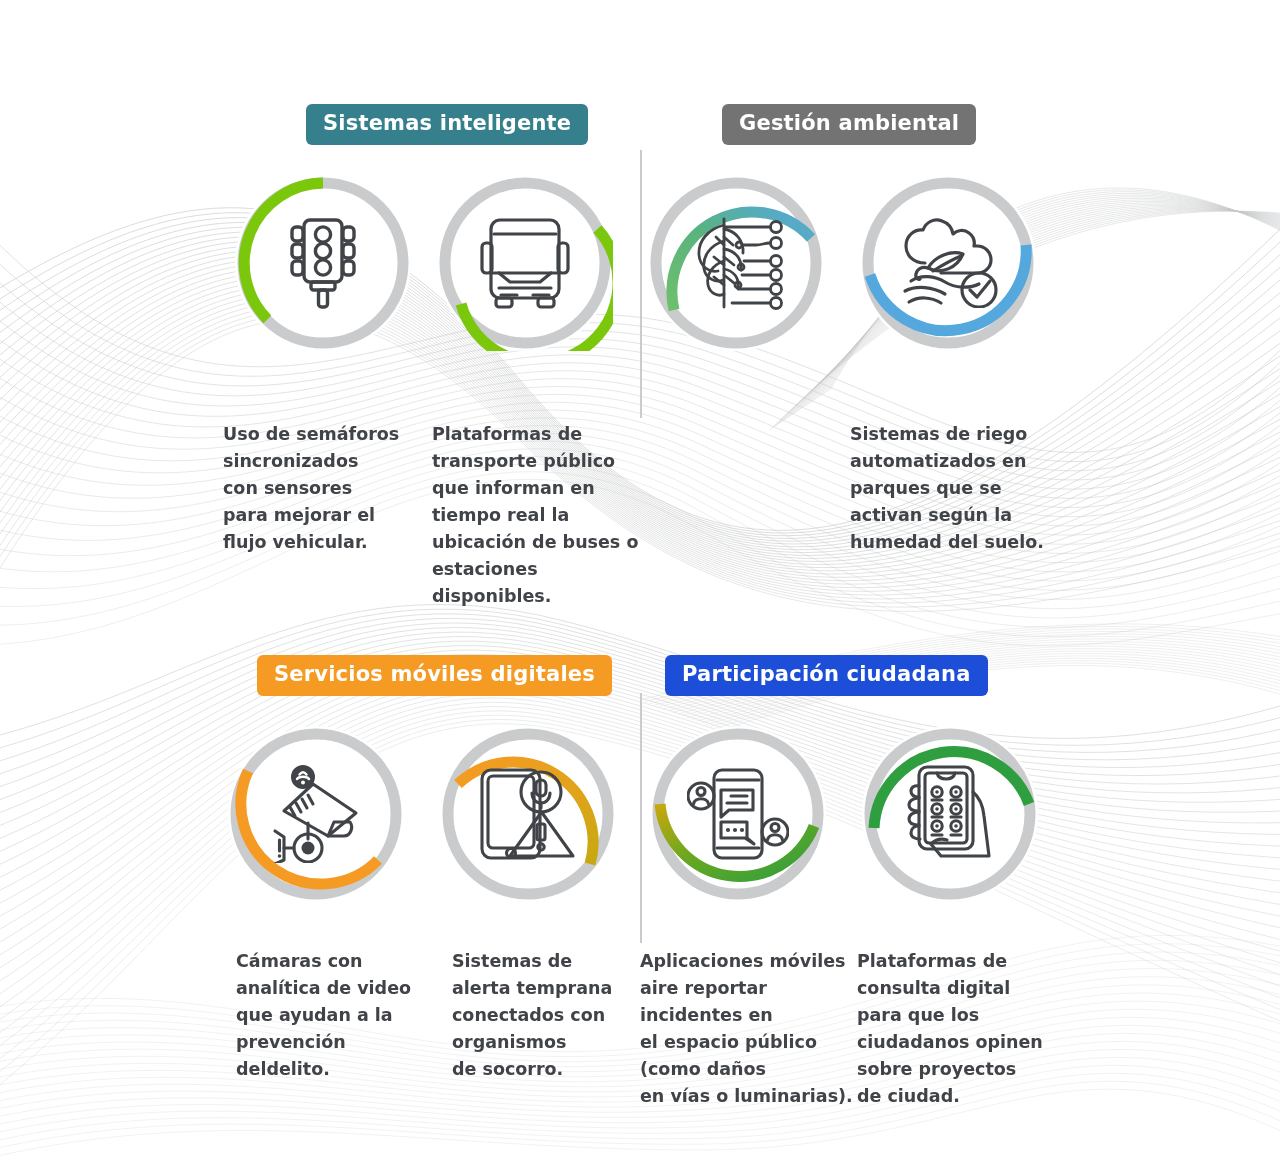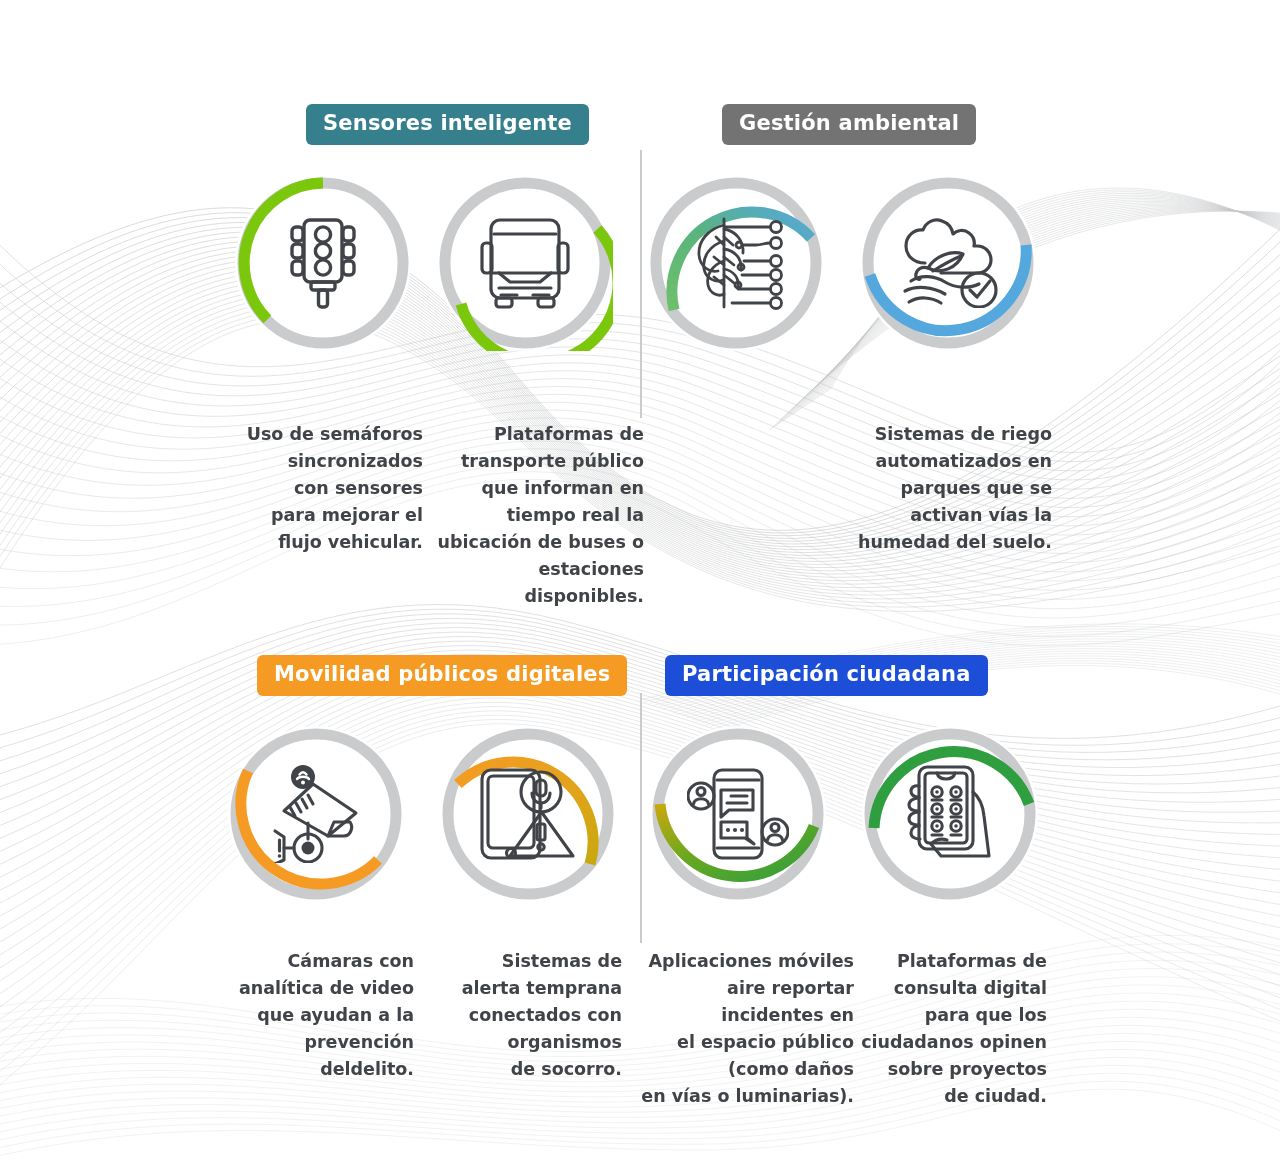--- a/index.html
+++ b/index.html
@@ -35,21 +35,21 @@
   .circle .ring{position:absolute;inset:0;width:176px;height:176px;}
   .circle .glyph{
     position:absolute;left:0;top:0;width:176px;height:176px;
     display:flex;align-items:center;justify-content:center;
   }
   .circle .glyph svg{display:block;}
 
   
   .caption{
     position:absolute;
-    text-align:right;
+    text-align:left;
     font-size:17.5px;
     line-height:1.54;
     font-weight:700;
     color:#404347;
     white-space:pre-line;
   }
 
   .divider{position:absolute;background:#c9cbcd;width:1.6px;}
 </style>
 </head>
@@ -290,25 +290,25 @@
       <path d="M 715.2941176470588 728.2352941176471 C 880 677.6470588235294, 1080 628.2352941176471, 1300 696.4705882352941" stroke-width="0.7" opacity="0.45"></path>
       <path d="M 720 730 C 880 680, 1080 630, 1300 700" stroke-width="0.7" opacity="0.45"></path>
     </g>
 </svg>
 
 <div class="stage">
 
   <div class="divider" style="left:640px;top:150px;height:268px;"></div>
   <div class="divider" style="left:640px;top:693px;height:250px;"></div>
 
-  <div class="badge" style="left:306px;top:104px;background:#35808c;">Sensores inteligente</div>
+  <div class="badge" style="left:306px;top:104px;background:#35808c;">Sistemas inteligente</div>
 
   <div class="badge" style="left:722px;top:104px;background:#737373;">Gestión ambiental</div>
 
-  <div class="badge" style="left:257px;top:655px;background:#f59b23;">Movilidad públicos digitales</div>
+  <div class="badge" style="left:257px;top:655px;background:#f59b23;">Servicios móviles digitales</div>
 
   <div class="badge" style="left:665px;top:655px;background:#1d4ed8;">Participación ciudadana</div>
 
   <div class="circle" style="left:235px;top:175px;">
     <svg class="ring" viewBox="0 0 176 176">
       <circle cx="88" cy="88" r="80" fill="none" stroke="#c9cbcd" stroke-width="11"></circle>
       <path d="M 88 8 A 80 80 0 0 0 32.4 144.3" fill="none" stroke="#7ac70c" stroke-width="11" stroke-linecap="butt"></path>
     </svg>
     <div class="glyph">
       <svg width="78" height="92" viewBox="0 0 78 92" fill="none" stroke="#404347" stroke-width="3.4" stroke-linecap="round" stroke-linejoin="round">
@@ -423,21 +423,21 @@
 flujo vehicular.</div>
   <div class="caption" style="left:432px;top:421px;width:212px;">Plataformas de
 transporte público
 que informan en
 tiempo real la
 ubicación de buses o
 estaciones disponibles.</div>
   <div class="caption" style="left:850px;top:421px;width:202px;">Sistemas de riego
 automatizados en
 parques que se
-activan vías la
+activan según la
 humedad del suelo.</div>
 
   <div class="circle" style="left:228px;top:726px;">
     <svg class="ring" viewBox="0 0 176 176">
       <circle cx="88" cy="88" r="80" fill="none" stroke="#c9cbcd" stroke-width="11"></circle>
       <path d="M 20 45 A 80 80 0 0 0 150 134" fill="none" stroke="#f59b23" stroke-width="11" stroke-linecap="butt"></path>
     </svg>
     <div class="glyph">
       <svg width="100" height="98" viewBox="0 0 100 98" fill="none" stroke="#404347" stroke-width="3.1" stroke-linecap="round" stroke-linejoin="round">
         <circle cx="37" cy="12" r="12" fill="#404347" stroke="none"></circle>

